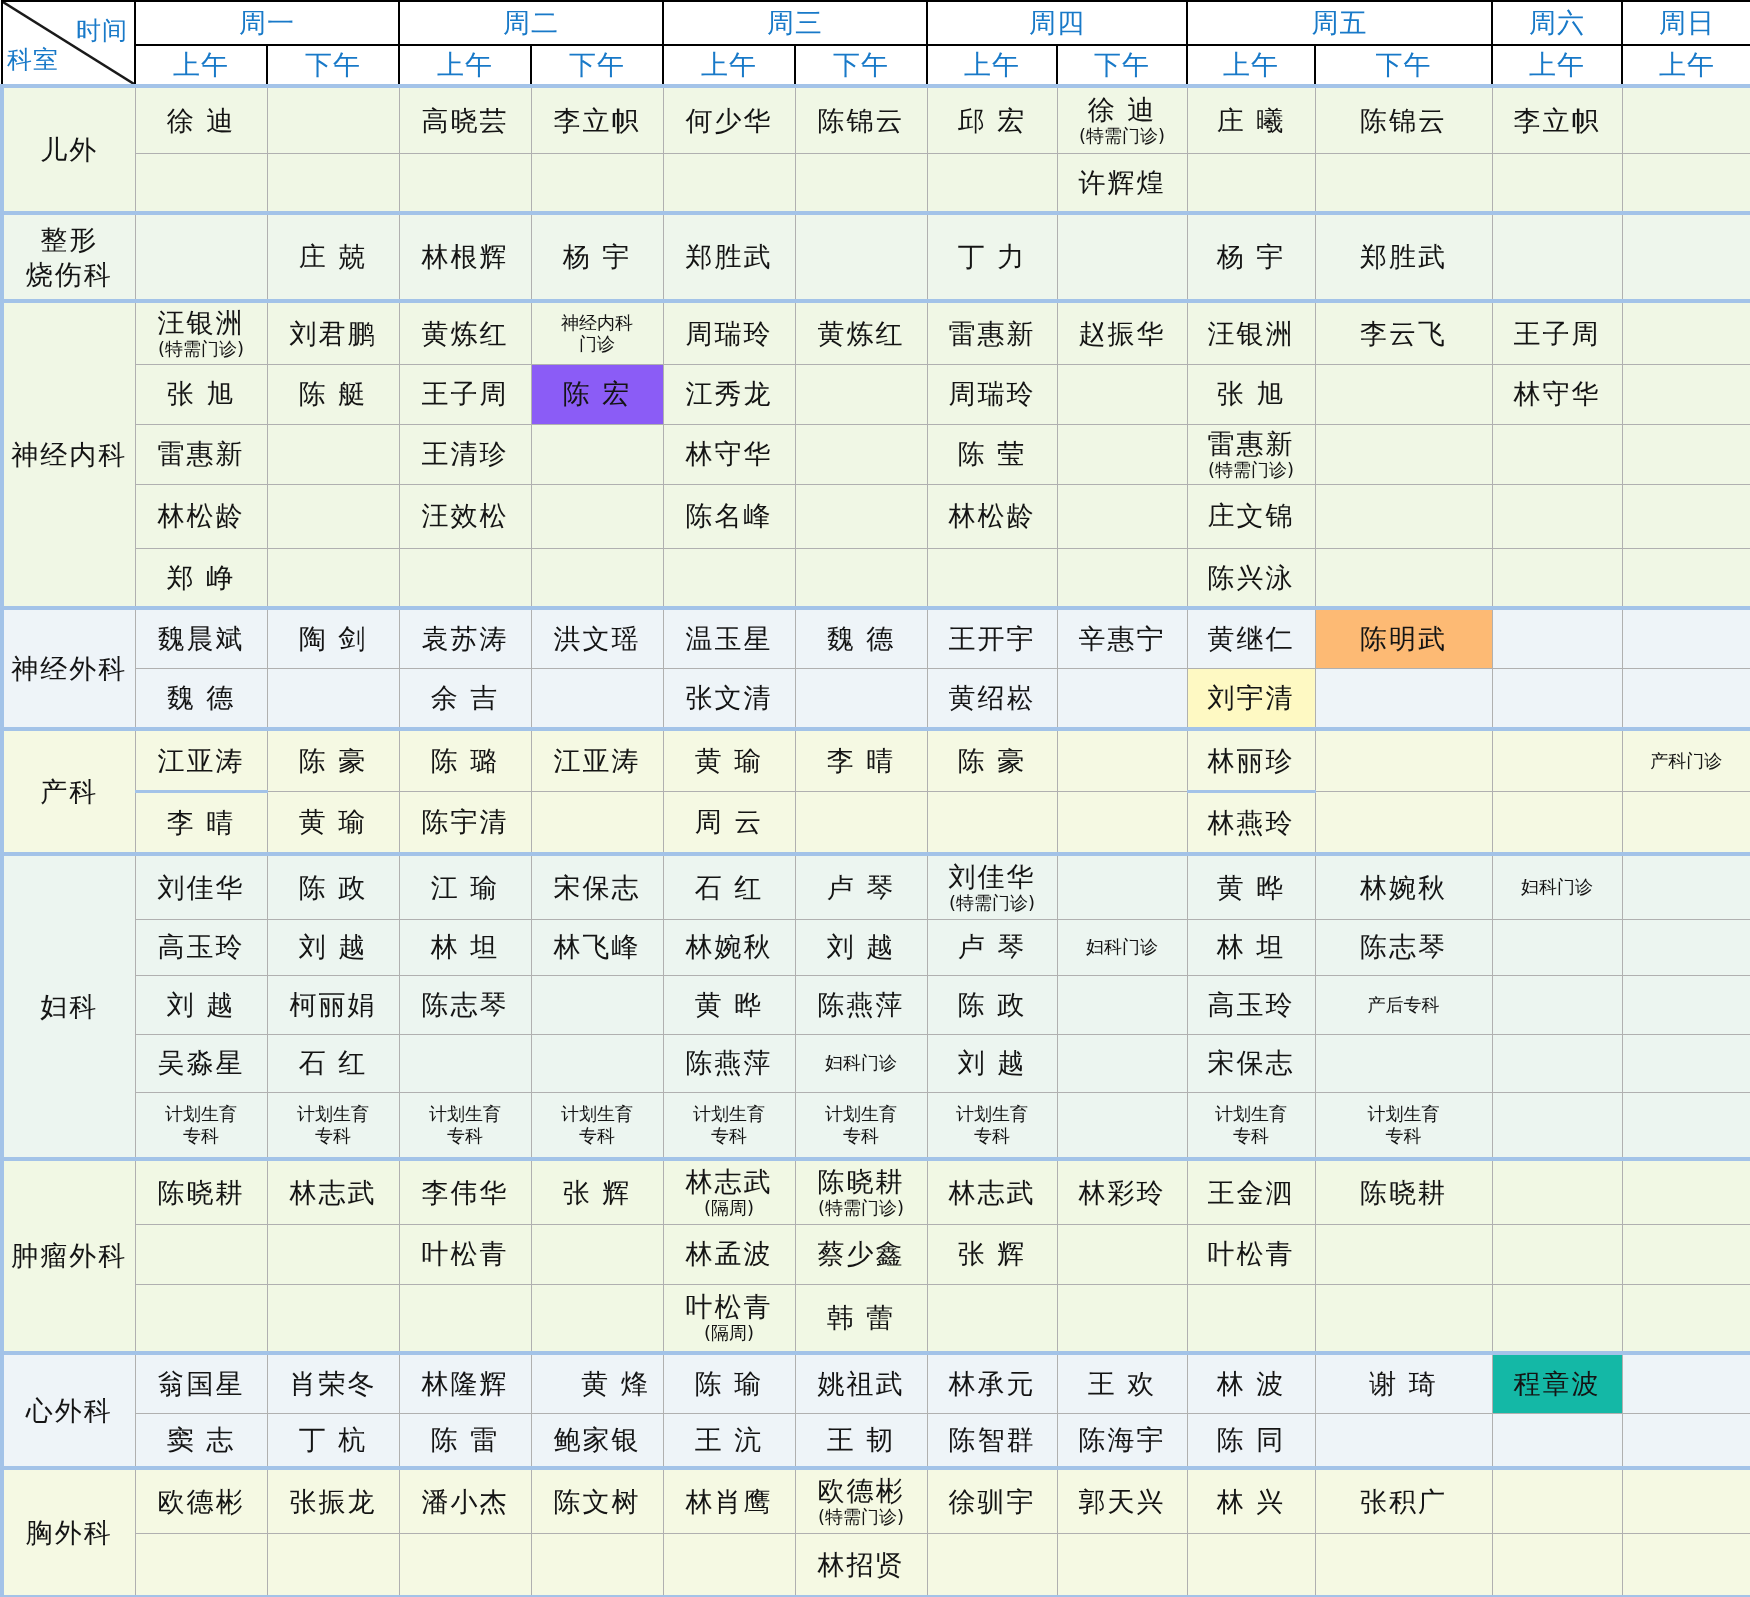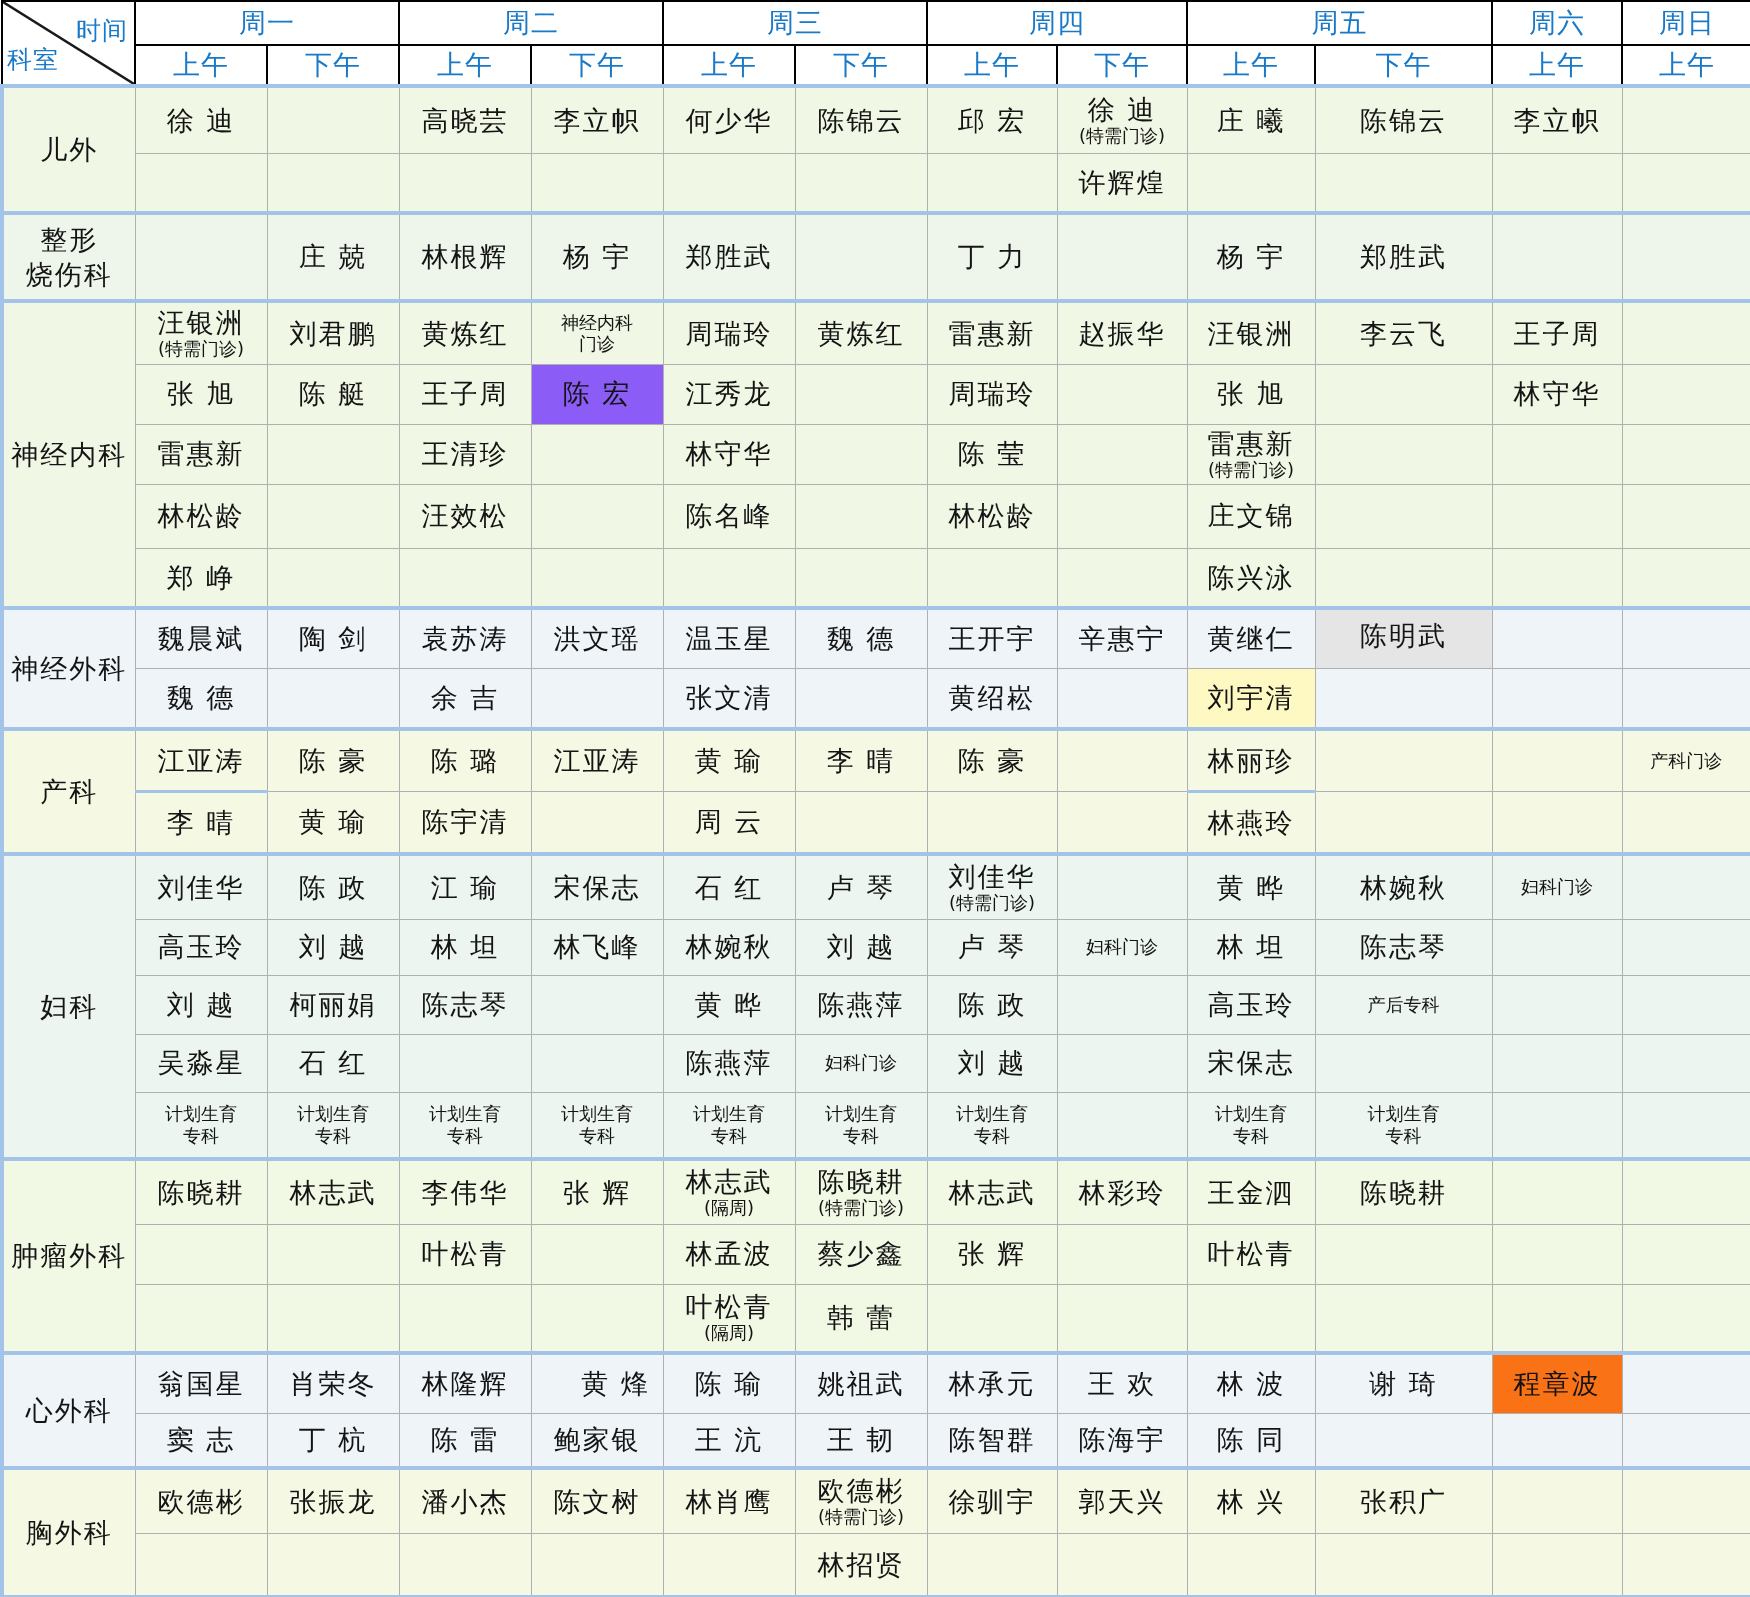--- a/index.html
+++ b/index.html
@@ -320,21 +320,21 @@
         </td>
         <td style="background: rgb(238, 244, 248);">
           <div class="name">王开宇</div>
         </td>
         <td style="background: rgb(238, 244, 248);">
           <div class="name">辛惠宁</div>
         </td>
         <td style="background: rgb(238, 244, 248);">
           <div class="name">黄继仁</div>
         </td>
-        <td style="background: #e5e5e5; font-family: Liberation Mono, monospace;">
+        <td style="background: #fdba74;">
           <div class="name">陈明武</div>
         </td>
         <td style="background: rgb(238, 244, 248);"></td>
         <td class="edge-r" style="background: rgb(238, 244, 248);"></td>
       </tr>
       <tr style="height: 61px;">
         <td style="background: rgb(238, 244, 248);">
           <div class="name">魏 德</div>
         </td>
         <td style="background: rgb(238, 244, 248);"></td>
@@ -686,21 +686,21 @@
         </td>
         <td style="background: rgb(238, 244, 248);">
           <div class="name">王 欢</div>
         </td>
         <td style="background: rgb(238, 244, 248);">
           <div class="name">林 波</div>
         </td>
         <td style="background: rgb(238, 244, 248);">
           <div class="name">谢 琦</div>
         </td>
-        <td style="background: #f97316;">
+        <td style="background: #14b8a6;">
           <div class="name">程章波</div>
         </td>
         <td class="edge-r" style="background: rgb(238, 244, 248);"></td>
       </tr>
       <tr style="height: 55px;">
         <td style="background: rgb(238, 244, 248);">
           <div class="name">窦 志</div>
         </td>
         <td style="background: rgb(238, 244, 248);">
           <div class="name">丁 杭</div>

